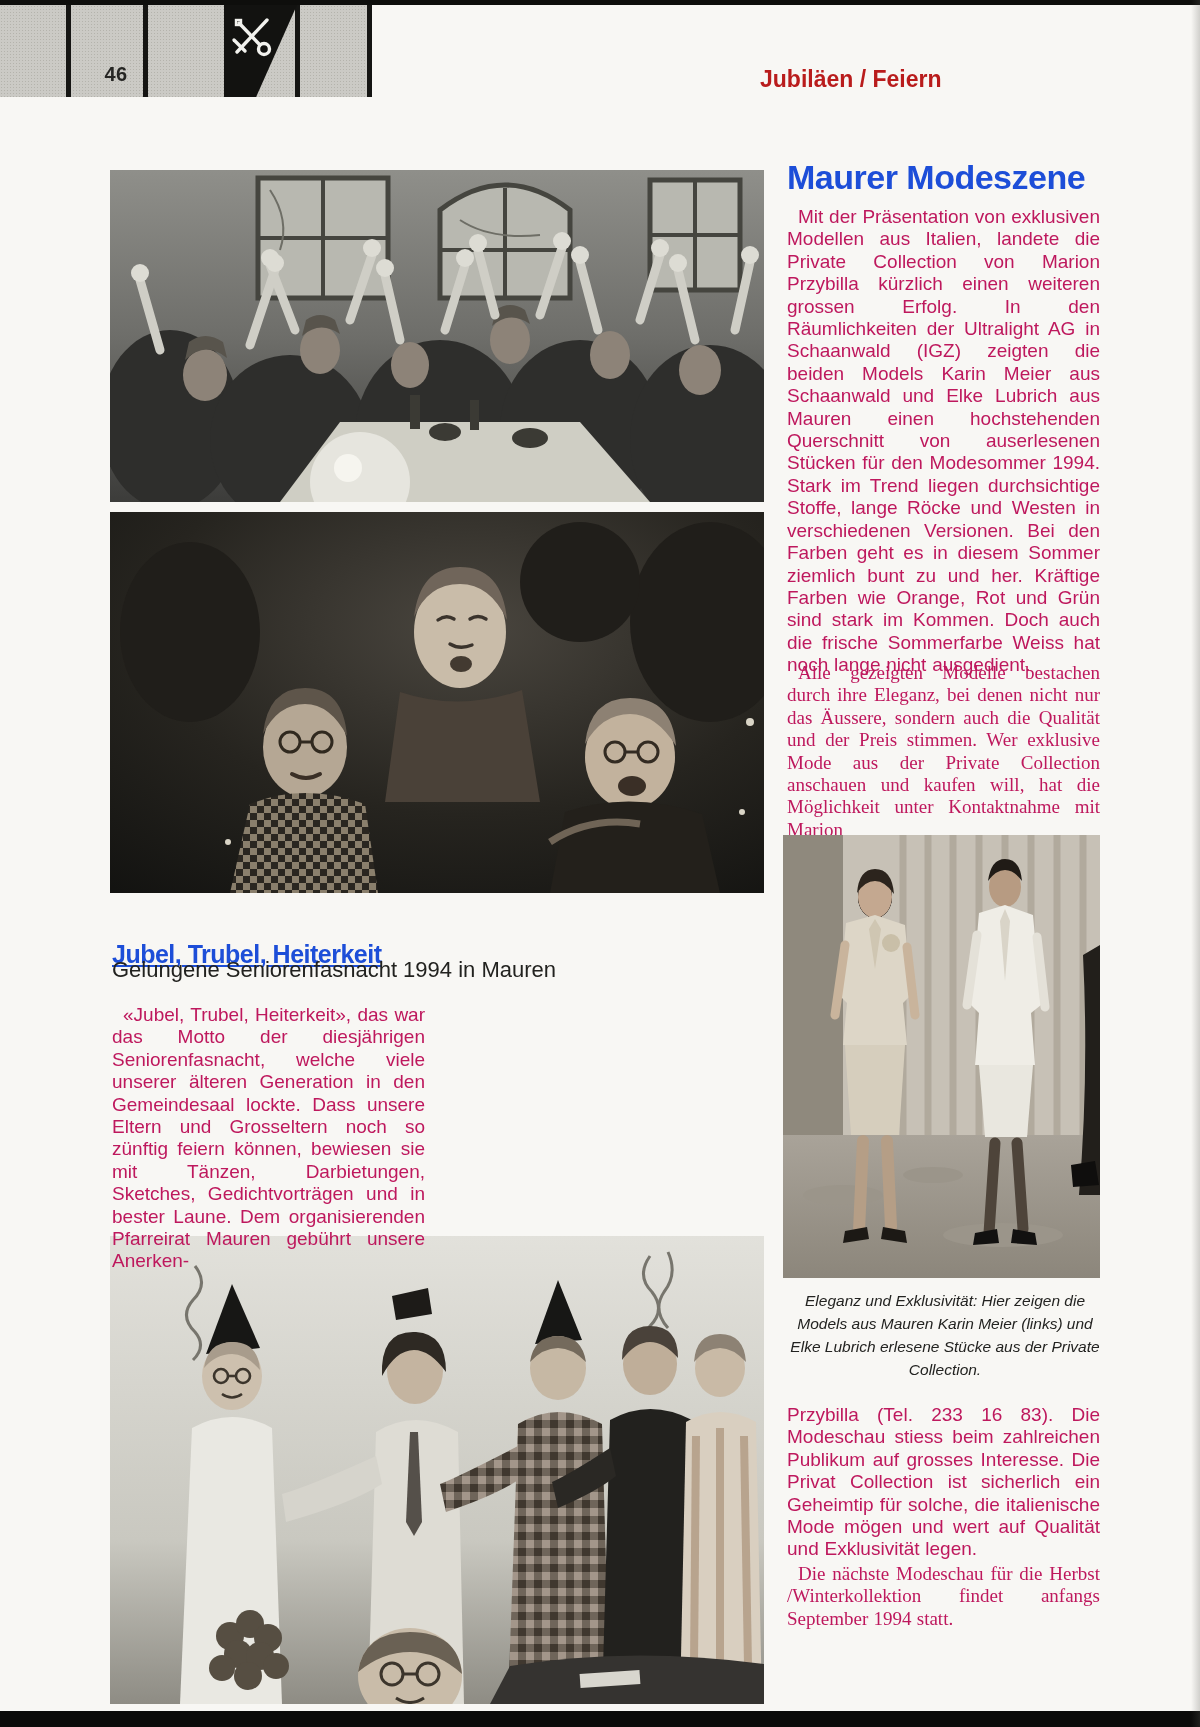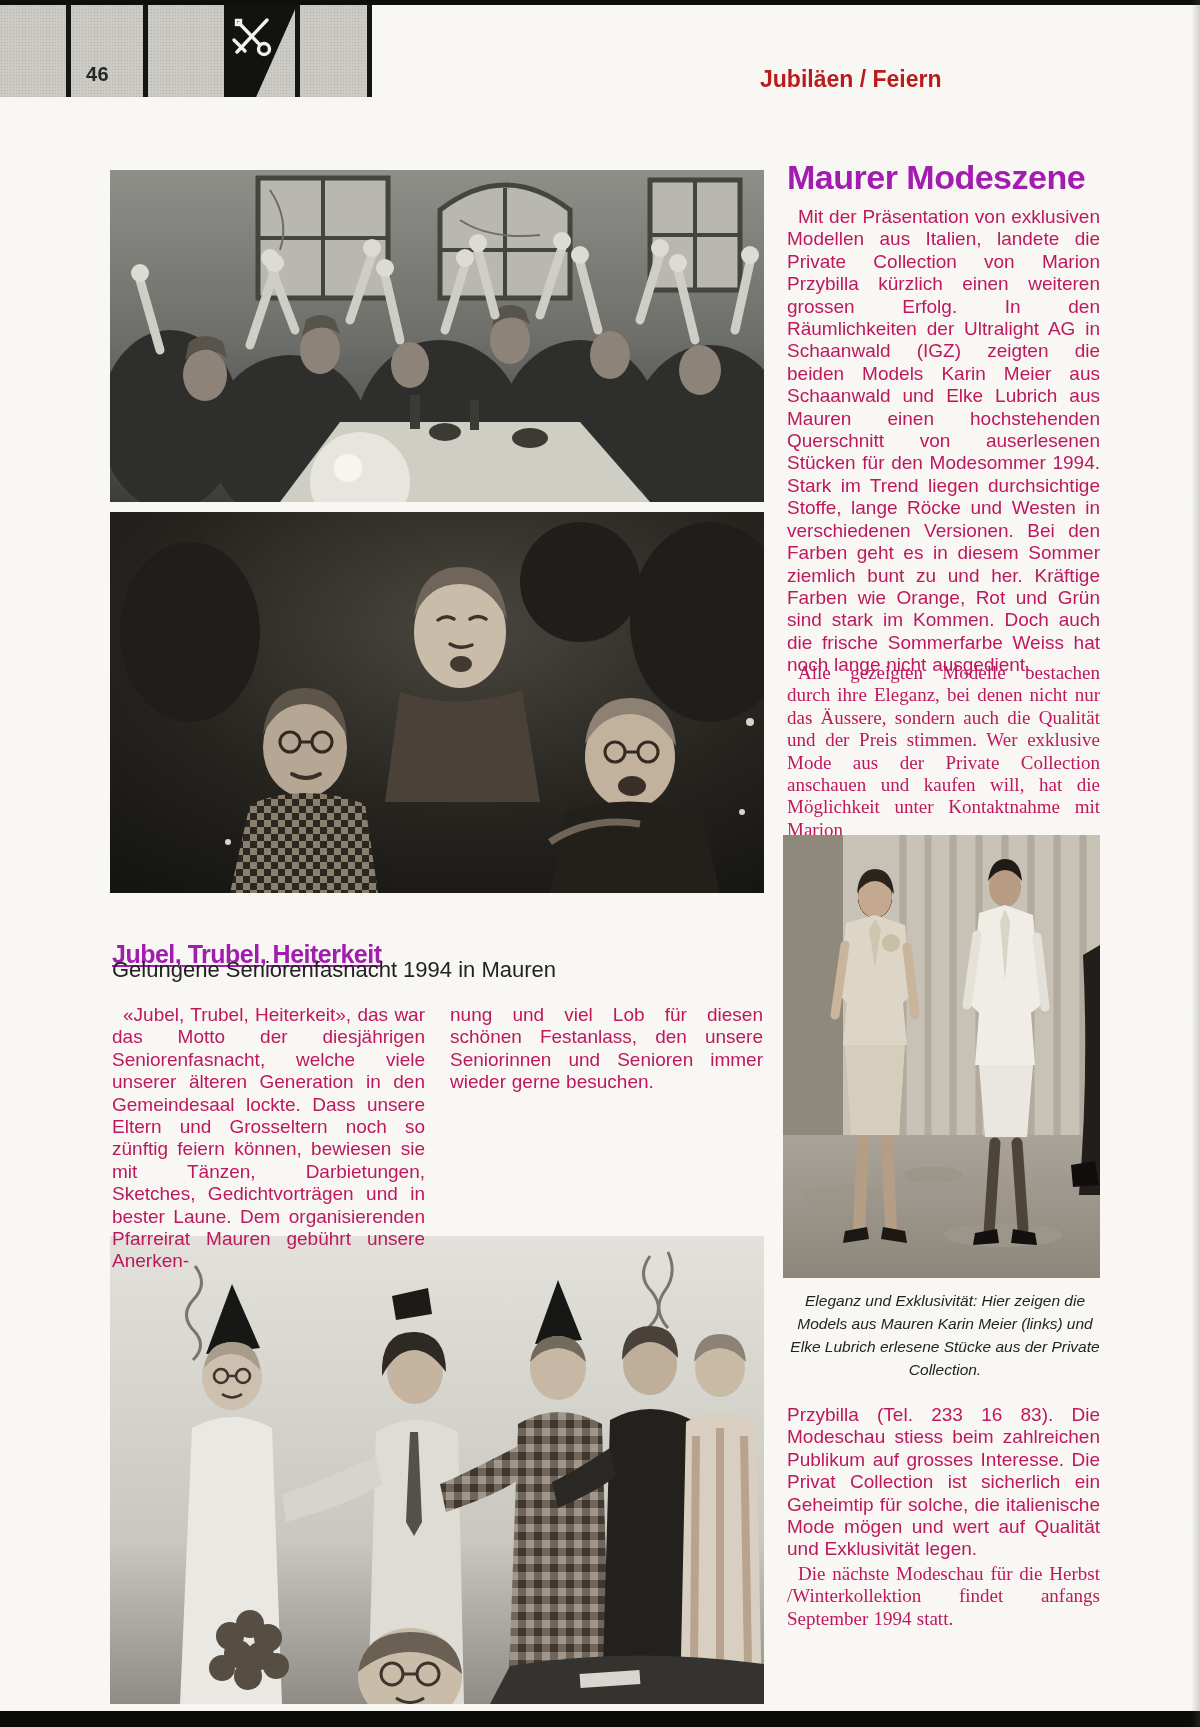--- a/index.html
+++ b/index.html
@@ -3,21 +3,21 @@
 <meta charset="utf-8">
 <style>
   html,body{margin:0;padding:0;}
   body{
     width:1200px;height:1727px;position:relative;
     background:#f8f7f4;
     font-family:"Liberation Sans", sans-serif;
     color:#1c1c1c;
     overflow:hidden;
   }
-  .abs{position:absolute;}
+  .abs{position:absolute;text-align:center;}
 
   
   .top-rule{left:0;top:0;width:1200px;height:5px;background:#0e0e0c;}
   .header-bar{
     left:0;top:5px;width:372px;height:92px;
     background-color:#cbcac5;
     background-image:radial-gradient(#b4b3ac 0.8px, rgba(0,0,0,0) 0.9px);
     background-size:3px 3px;
   }
   .vline{position:absolute;top:0;width:5px;height:92px;background:#151513;}
@@ -35,21 +35,21 @@
     left:760px;top:66px;width:180px;
     font-size:23px;font-weight:bold;color:#b91c1c;white-space:nowrap;
   }
 
   
   .photo{overflow:hidden;background:#777;}
   .photo svg{display:block;}
 
   
   .art-title{
-    font-weight:bold;color:#a21caf;white-space:nowrap;letter-spacing:-0.5px;
+    font-weight:bold;color:#1d4ed8;white-space:nowrap;letter-spacing:-0.5px;
   }
   .left-title{left:112px;top:940px;font-size:25px;text-decoration:underline;}
   .left-subtitle{left:112px;top:957px;font-size:22px;color:#22221f;white-space:nowrap;}
   .bodytext{
     font-size:19px;line-height:22.4px;text-align:justify;color:#be185d;
     word-spacing:0.5px;
   }
   .col1{left:112px;top:1004px;width:313px;}
   .col2{left:450px;top:1004px;width:313px;}
   .indent{text-indent:11px;}
@@ -336,21 +336,20 @@
   </svg>
 </div>
 
 <div class="abs art-title left-title">Jubel, Trubel, Heiterkeit</div>
 <div class="abs left-subtitle">Gelungene Seniorenfasnacht 1994 in Mauren</div>
 
 <div class="abs bodytext col1">
   <p class="indent">«Jubel, Trubel, Heiterkeit», das war das Motto der diesjährigen Seniorenfasnacht, welche viele unserer älteren Generation in den Gemeindesaal lockte. Dass unsere Eltern und Grosseltern noch so zünftig feiern können, bewiesen sie mit Tänzen, Darbietungen, Sketches, Gedichtvorträgen und in bester Laune. Dem organisierenden Pfarreirat Mauren gebührt unsere Anerken-</p>
 </div>
 <div class="abs bodytext col2">
-  <p>nung und viel Lob für diesen schönen Festanlass, den unsere Seniorinnen und Senioren immer wieder gerne besuchen.</p>
 </div>
 
 <div class="abs art-title right-title">Maurer Modeszene</div>
 
 <div class="abs bodytext rp rp1">
   <p class="indent">Mit der Präsentation von exklusiven Modellen aus Italien, landete die Private Collection von Marion Przybilla kürzlich einen weiteren grossen Erfolg. In den Räumlichkeiten der Ultralight AG in Schaanwald (IGZ) zeigten die beiden Models Karin Meier aus Schaanwald und Elke Lubrich aus Mauren einen hochstehenden Querschnitt von auserlesenen Stücken für den Modesommer 1994. Stark im Trend liegen durchsichtige Stoffe, lange Röcke und Westen in verschiedenen Versionen. Bei den Farben geht es in diesem Sommer ziemlich bunt zu und her. Kräftige Farben wie Orange, Rot und Grün sind stark im Kommen. Doch auch die frische Sommerfarbe Weiss hat noch lange nicht ausgedient.</p>
 </div>
 <div class="abs bodytext rp rp2">
   <p class="indent">Alle gezeigten Modelle bestachen durch ihre Eleganz, bei denen nicht nur das Äussere, sondern auch die Qualität und der Preis stimmen. Wer exklusive Mode aus der Private Collection anschauen und kaufen will, hat die Möglichkeit unter Kontaktnahme mit Marion</p>
 </div>

